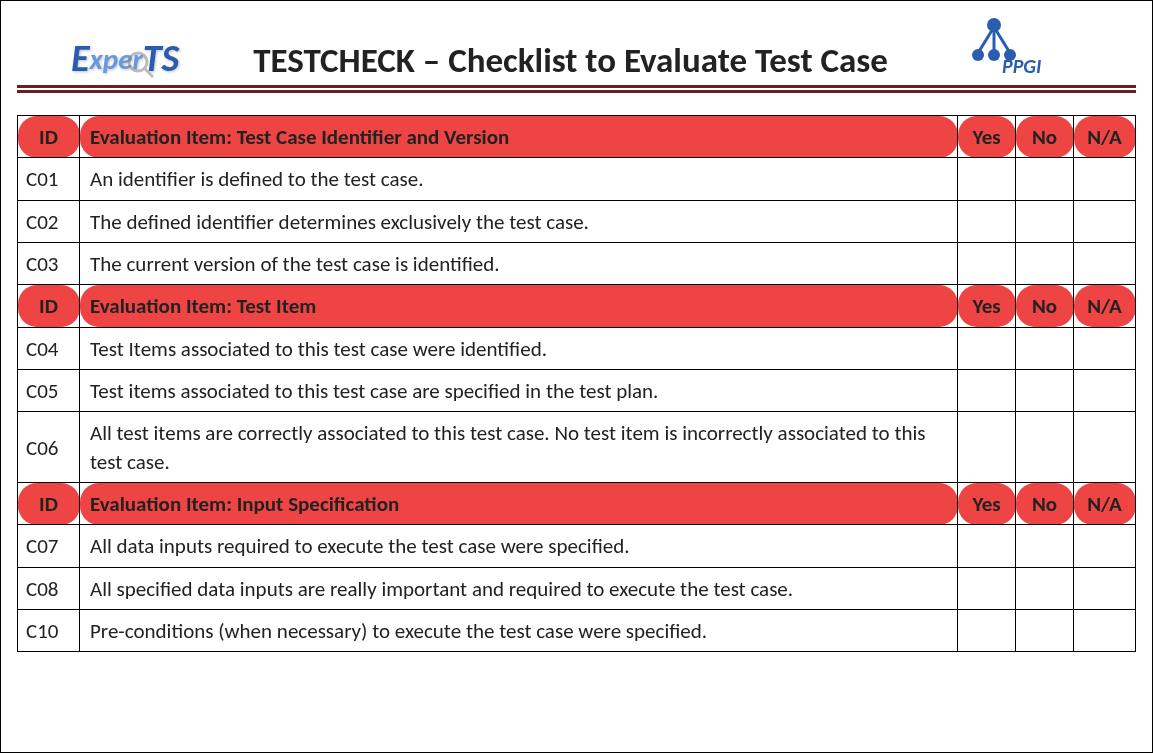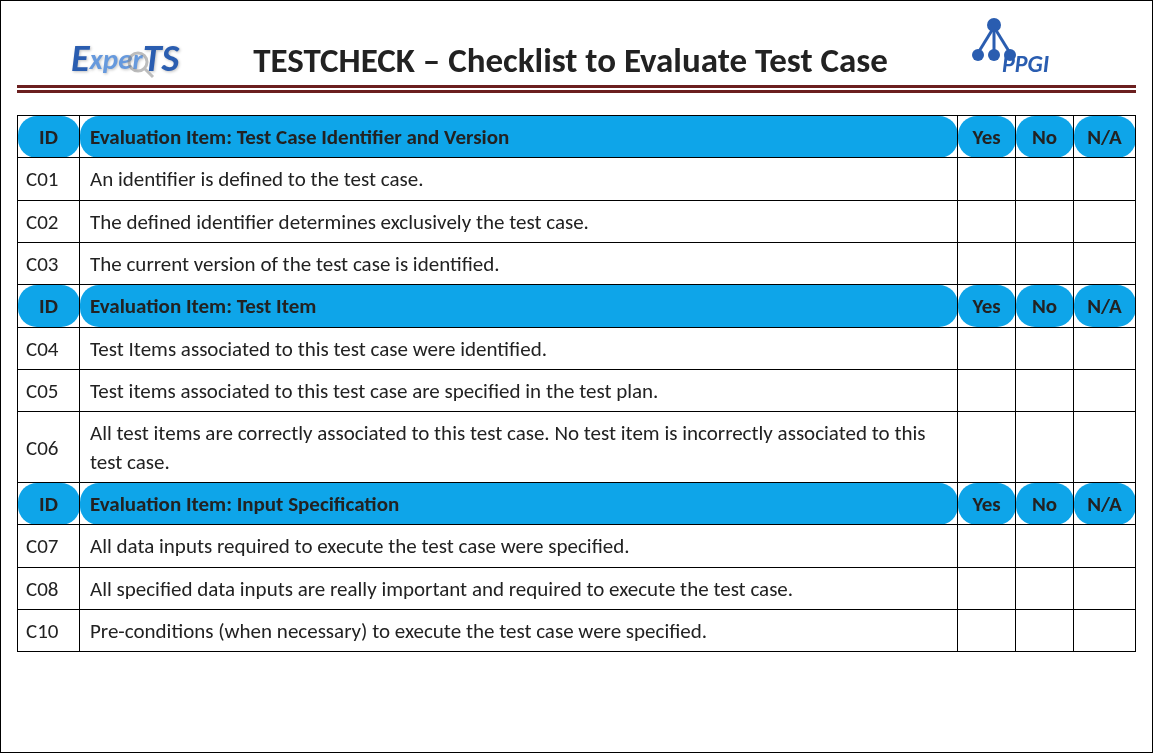--- a/index.html
+++ b/index.html
@@ -42,21 +42,21 @@
     .logo-appgi {
       position: relative;
       width: 160px;
       height: 64px;
     }
     .logo-appgi svg { position: absolute; top: -4px; left: 0; }
     .logo-appgi .appgi-text {
       position: absolute;
       bottom: 3px;
       left: 40px;
-      font-size: 24px;
+      font-size: 20px;
       font-weight: bold;
       color: #2a5db0;
       font-style: italic;
     }
     .double-rule {
       margin: 4px 16px 0 16px;
       height: 8px;
       border-top: 3px solid #6b1f1f;
       border-bottom: 3px solid #6b1f1f;
     }
@@ -68,21 +68,21 @@
       color: #222;
     }
     th, td {
       border: 1px solid #000;
       padding: 7px 10px 6px 10px;
       vertical-align: middle;
       text-align: left;
       line-height: 1.35;
     }
     th.section, td.section {
-      background: #0ea5e9;
+      background: #ef4444;
       font-weight: bold;
       border-radius: 19px;
     }
     th.section.id, td.section.id { text-align: center; }
     col.col-id   { width: 62px; }
     col.col-item { width: auto; }
     col.col-yes  { width: 58px; }
     col.col-no   { width: 58px; }
     col.col-na   { width: 62px; }
     td.id { text-align: left; padding-left: 8px; white-space: nowrap; }

